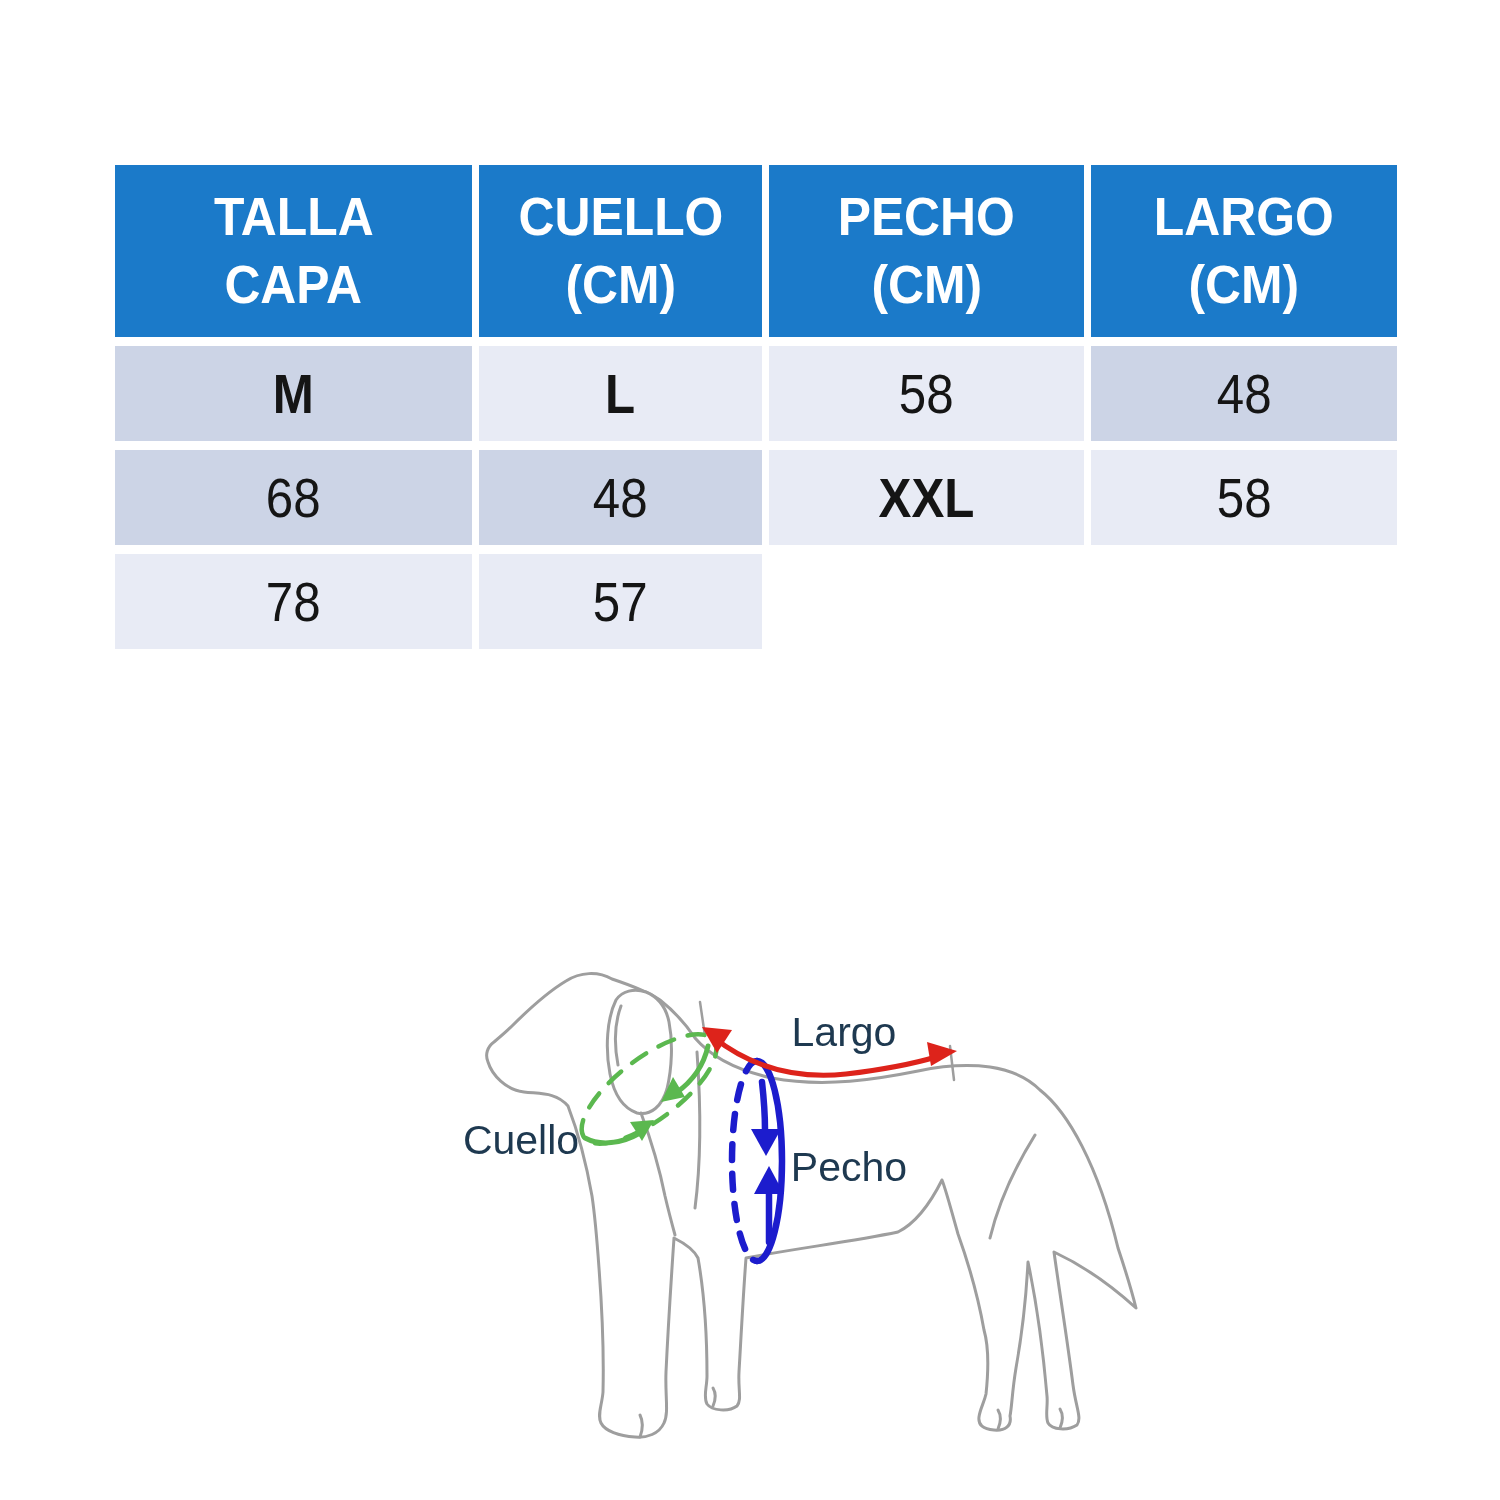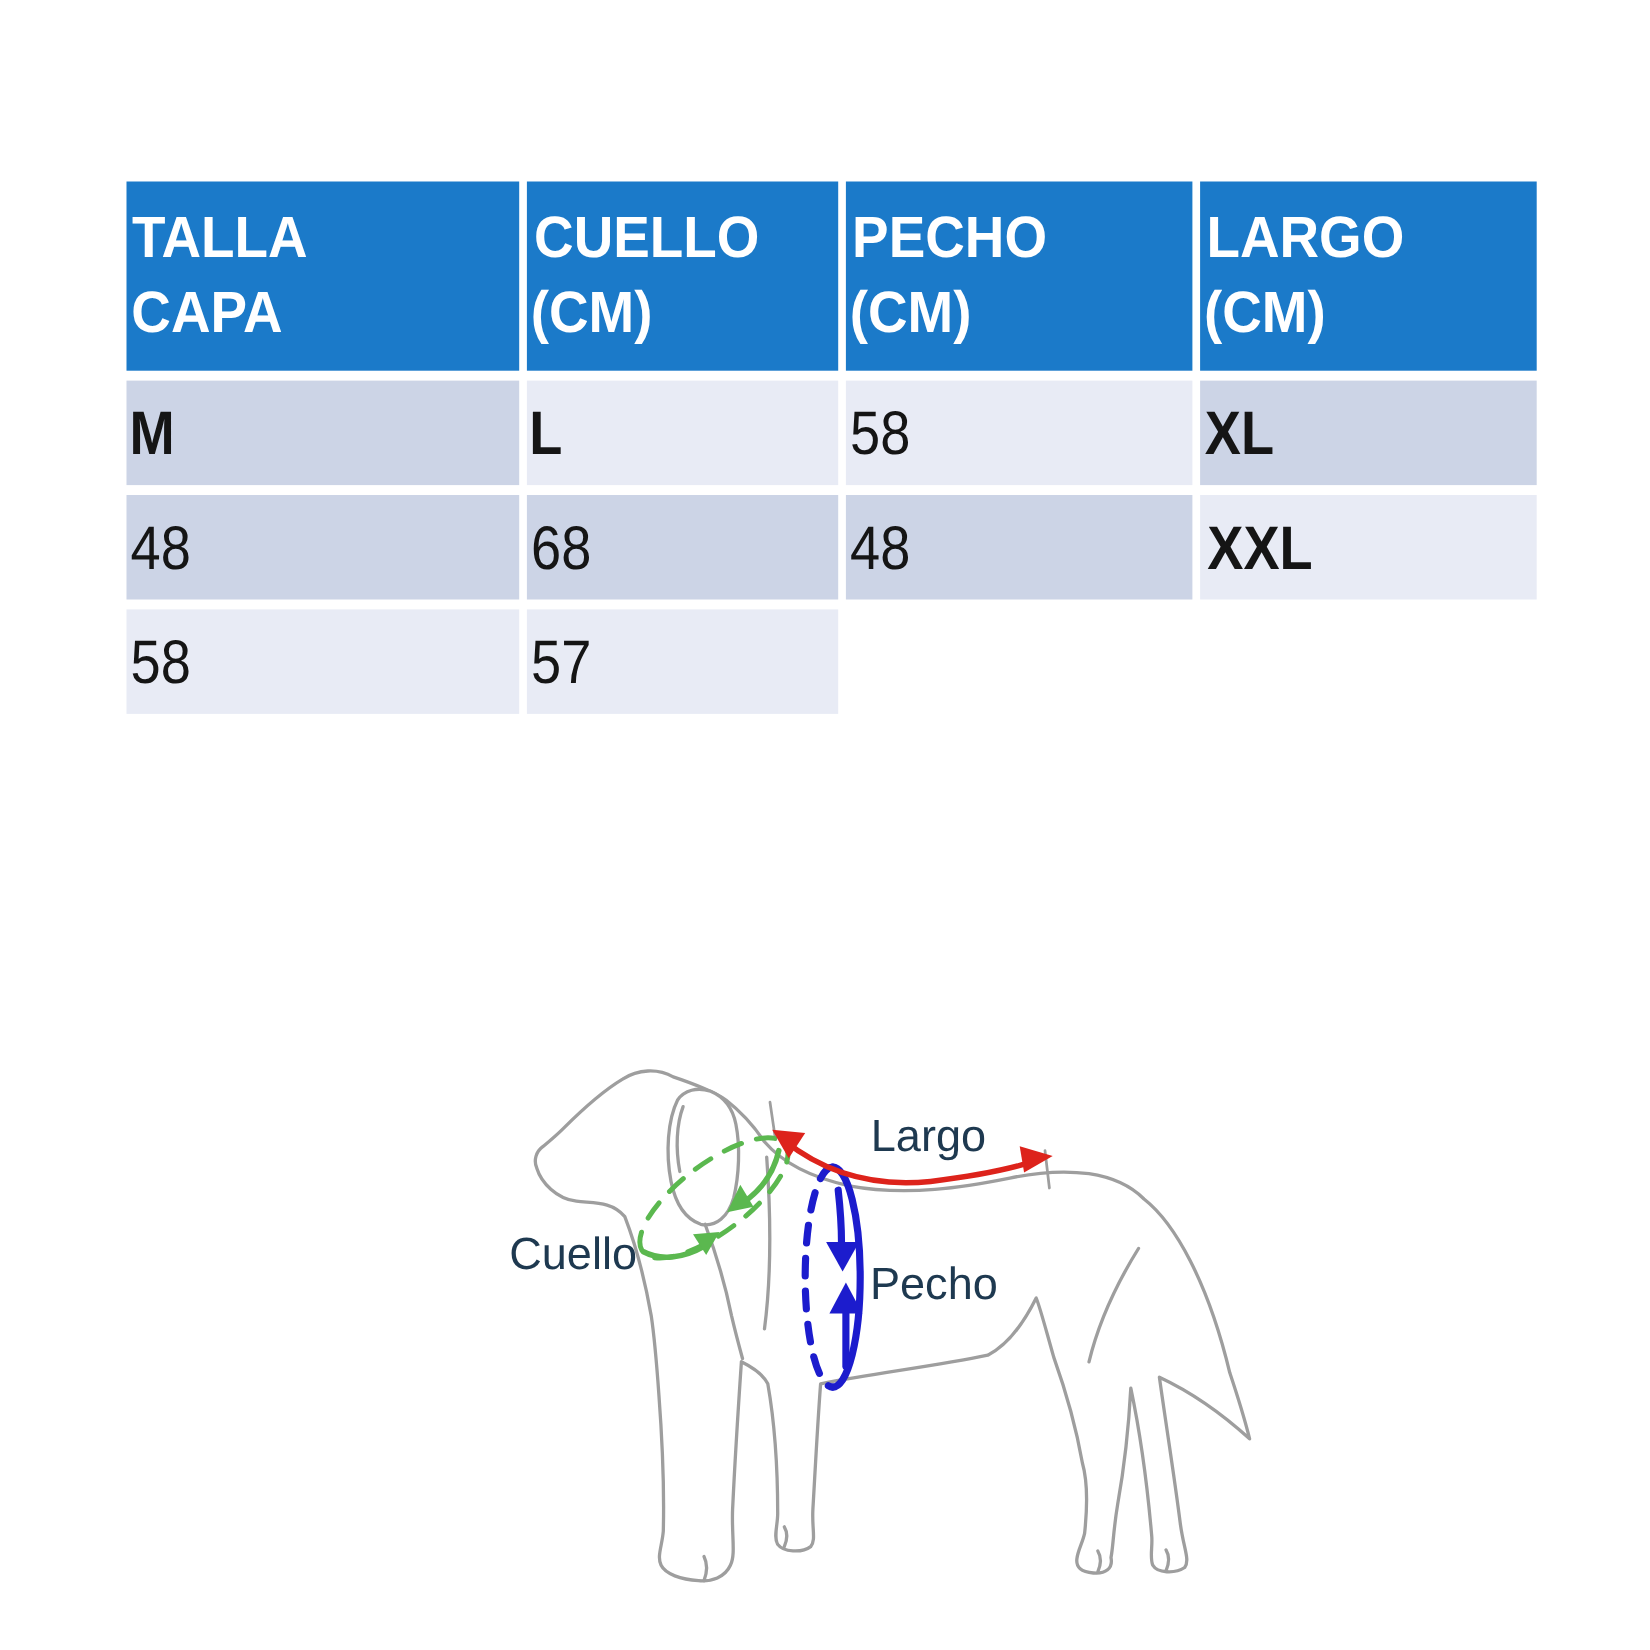--- a/index.html
+++ b/index.html
@@ -3,21 +3,21 @@
 <meta charset="utf-8">
 <style>
   html,body{margin:0;padding:0;background:#ffffff;}
   .page{position:relative;width:1500px;height:1500px;background:#fff;overflow:hidden;
         font-family:"Liberation Sans","DejaVu Sans",sans-serif;}
 
   
   .size-table{position:absolute;left:115px;top:165px;
       display:grid;grid-template-columns:357px 283px 315px 306px;
       grid-template-rows:172px 95px 95px 95px 95px;gap:9px 7px;}
-  .cell{display:flex;flex-direction:column;align-items:flex-start;justify-content:center;}
+  .cell{display:flex;flex-direction:column;align-items:center;justify-content:center;}
   .th{background:var(--header-blue);color:var(--header-text);
       font-weight:bold;font-size:53px;line-height:1.28;}
   .th span{display:inline-block;transform:scaleX(.94);}
   .r-dark{background:var(--row-dark);}
   .r-light{background:var(--row-light);}
   .td{color:var(--cell-text);font-size:56px;}
   .td.size{font-weight:bold;}
   .td span{display:inline-block;transform:scaleX(.88);}
 
   
@@ -64,38 +64,38 @@
         <span>M</span>
       </div>
 
     <div class="cell td size r-light">
         <span>L</span>
       </div>
     <div class="cell td r-light">
         <span>58</span>
       </div>
 
-    <div class="cell td size r-dark">
-        <span>XL</span>
-      </div>
     <div class="cell td r-dark">
         <span>48</span>
       </div>
     <div class="cell td r-dark">
         <span>68</span>
       </div>
     <div class="cell td r-dark">
         <span>48</span>
       </div>
 
     <div class="cell td size r-light">
         <span>XXL</span>
       </div>
     <div class="cell td r-light">
         <span>58</span>
+      </div>
+    <div class="cell td r-light">
+        <span>78</span>
       </div>
     <div class="cell td r-light">
         <span>57</span>
       </div>
   </div>
 
   <svg class="diagram-svg" viewBox="0 0 1500 1500">
 
     <g>
       <path class="dogfill" d="M 488 1062

